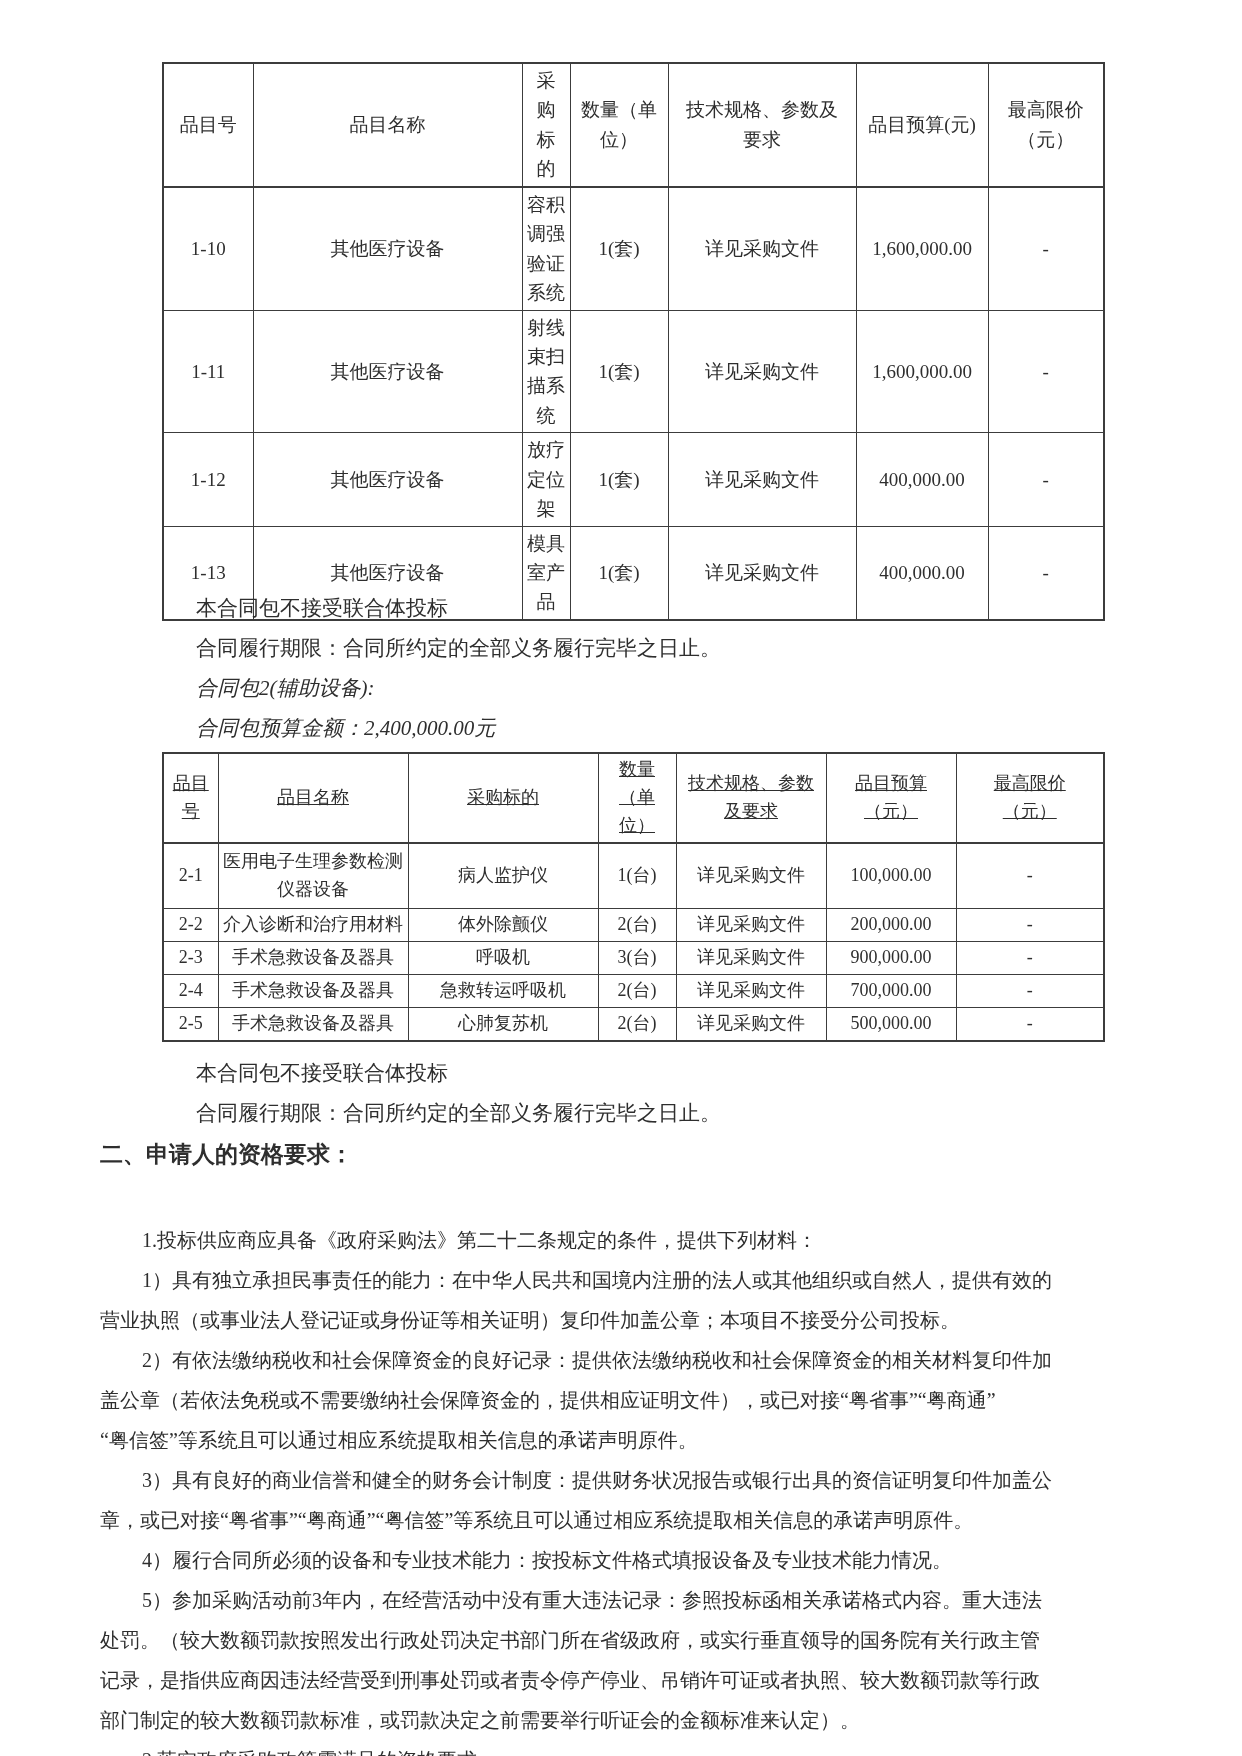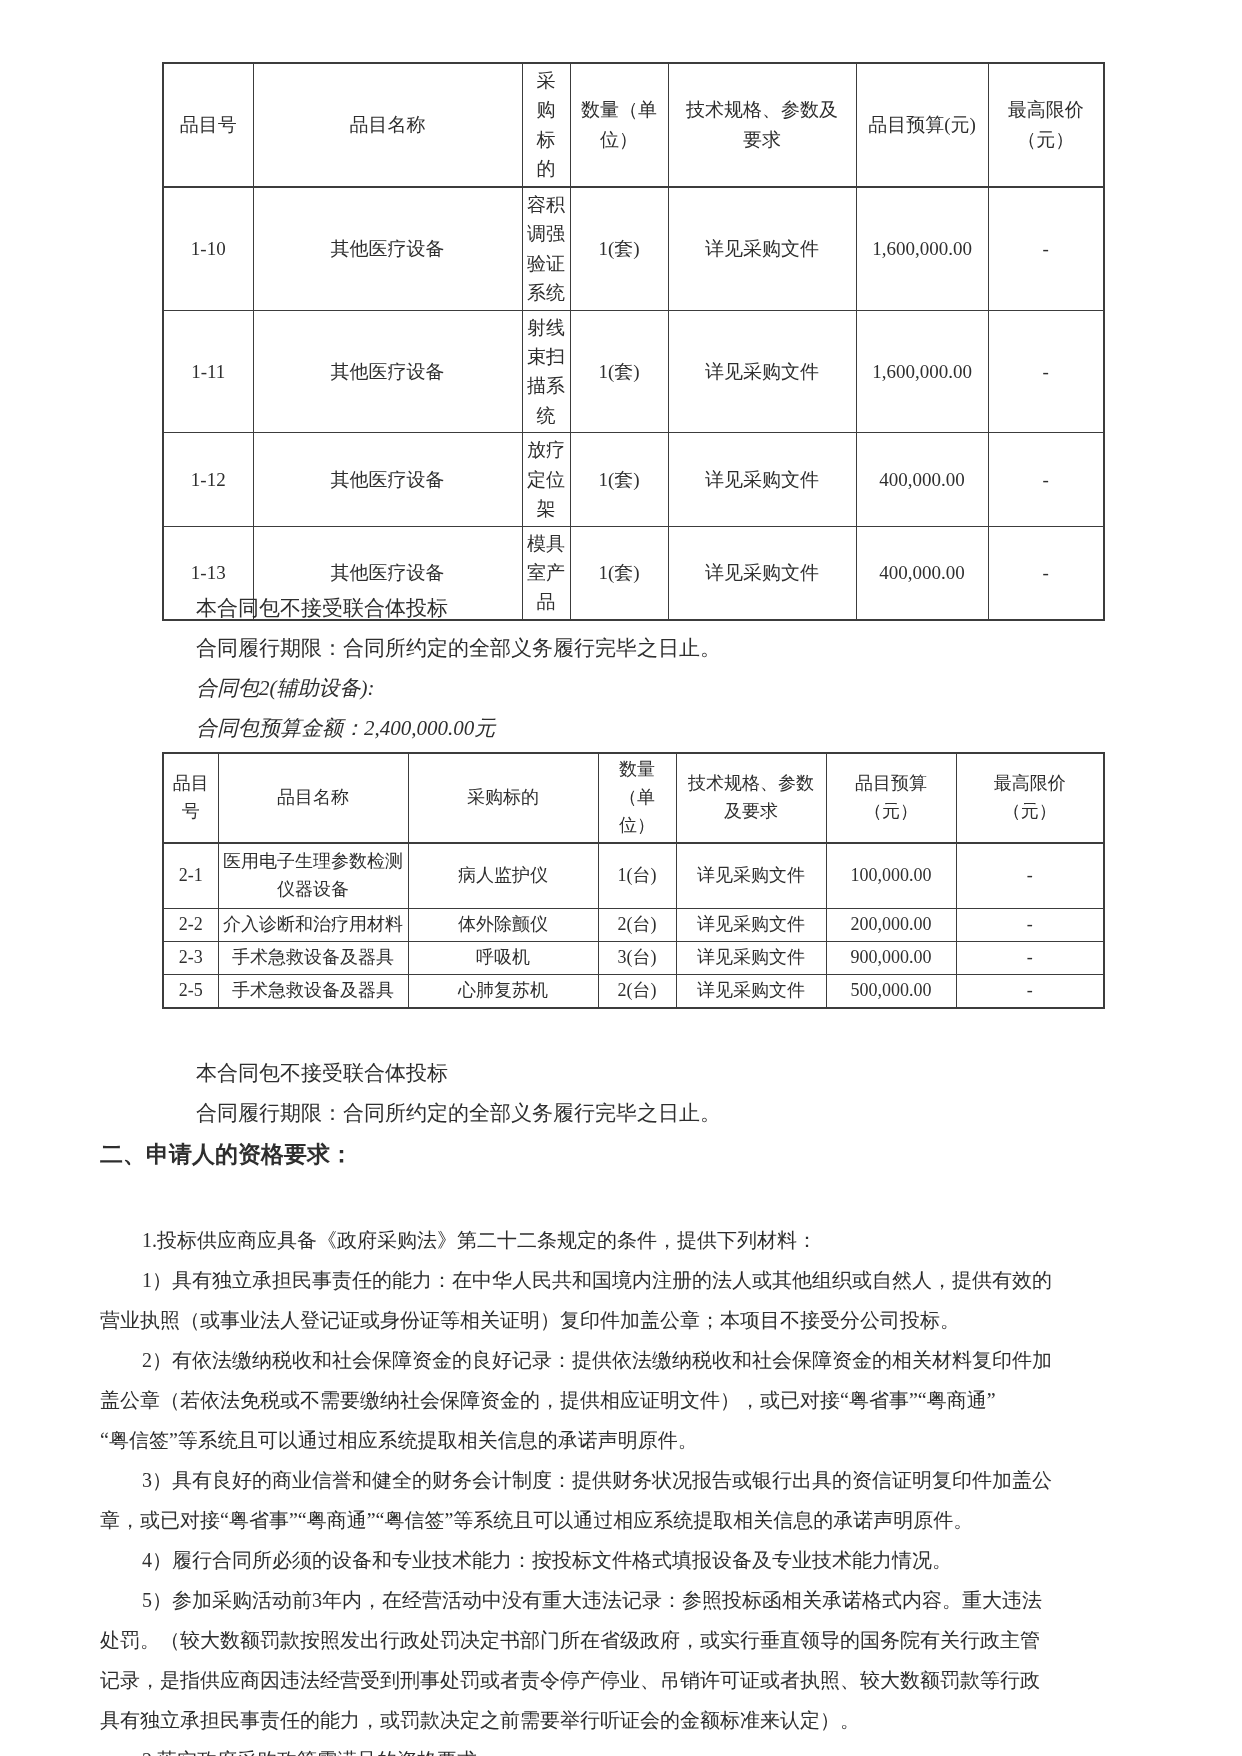--- a/index.html
+++ b/index.html
@@ -32,21 +32,21 @@
   }
   table.doc-table{border:2px solid #3c3c3c;}
   table.doc-table thead th{border-bottom:2px solid #3c3c3c;}
   #table1{left:162px;top:62px;width:941px;font-size:19px;}
   #table2{left:162px;top:752px;width:941px;font-size:18px;}
   #table1 thead tr{height:111px;}
   #table1 tbody tr.r0{height:108px;}
   #table1 tbody tr.r1{height:108px;}
   #table1 tbody tr.r2{height:92px;}
   #table1 tbody tr.r3{height:80px;}
-  #table2 thead tr{height:74px;}
+  #table2 thead tr{height:74px;text-decoration:underline;}
   #table2 tbody tr.r0{height:66px;}
   #table2 tbody tr.r1,#table2 tbody tr.r2,#table2 tbody tr.r3,#table2 tbody tr.r4{height:33px;}
   
   td.col-money{text-align:right;padding-right:9px;margin-left:48px;}
   td.col-dash{text-align:right;padding-right:14px;}
   
   .text-block{position:absolute;left:196px;font-size:21px;line-height:40px;white-space:pre;}
   #pkg1-notes{top:588px;}
   #pkg2-head{top:668px;font-style:italic;}
   #pkg2-notes{top:1053px;}
@@ -196,20 +196,29 @@
         </tr>
         <tr class="r2">
           <td>2-3</td>
           <td>手术急救设备及器具</td>
           <td>呼吸机</td>
           <td>3(台)</td>
           <td>详见采购文件</td>
           <td class="col-money">900,000.00</td>
           <td class="col-dash">-</td>
         </tr>
+        <tr class="r3">
+          <td>2-4</td>
+          <td>手术急救设备及器具</td>
+          <td>急救转运呼吸机</td>
+          <td>2(台)</td>
+          <td>详见采购文件</td>
+          <td class="col-money">700,000.00</td>
+          <td class="col-dash">-</td>
+        </tr>
         <tr class="r4">
           <td>2-5</td>
           <td>手术急救设备及器具</td>
           <td>心肺复苏机</td>
           <td>2(台)</td>
           <td>详见采购文件</td>
           <td class="col-money">500,000.00</td>
           <td class="col-dash">-</td>
         </tr>
       </tbody>
@@ -225,17 +234,17 @@
       <div class="para-line">营业执照（或事业法人登记证或身份证等相关证明）复印件加盖公章；本项目不接受分公司投标。</div>
       <div class="para-line indent">2）有依法缴纳税收和社会保障资金的良好记录：提供依法缴纳税收和社会保障资金的相关材料复印件加</div>
       <div class="para-line">盖公章（若依法免税或不需要缴纳社会保障资金的，提供相应证明文件），或已对接“粤省事”“粤商通”</div>
       <div class="para-line">“粤信签”等系统且可以通过相应系统提取相关信息的承诺声明原件。</div>
       <div class="para-line indent">3）具有良好的商业信誉和健全的财务会计制度：提供财务状况报告或银行出具的资信证明复印件加盖公</div>
       <div class="para-line">章，或已对接“粤省事”“粤商通”“粤信签”等系统且可以通过相应系统提取相关信息的承诺声明原件。</div>
       <div class="para-line indent">4）履行合同所必须的设备和专业技术能力：按投标文件格式填报设备及专业技术能力情况。</div>
       <div class="para-line indent">5）参加采购活动前3年内，在经营活动中没有重大违法记录：参照投标函相关承诺格式内容。重大违法</div>
       <div class="para-line">处罚。（较大数额罚款按照发出行政处罚决定书部门所在省级政府，或实行垂直领导的国务院有关行政主管</div>
       <div class="para-line">记录，是指供应商因违法经营受到刑事处罚或者责令停产停业、吊销许可证或者执照、较大数额罚款等行政</div>
-      <div class="para-line">具有独立承担民事责任的能力，或罚款决定之前需要举行听证会的金额标准来认定）。</div>
+      <div class="para-line">部门制定的较大数额罚款标准，或罚款决定之前需要举行听证会的金额标准来认定）。</div>
       <div class="para-line indent">2.落实政府采购政策需满足的资格要求：</div>
     </div>
 
 </div>
 
 </body></html>

